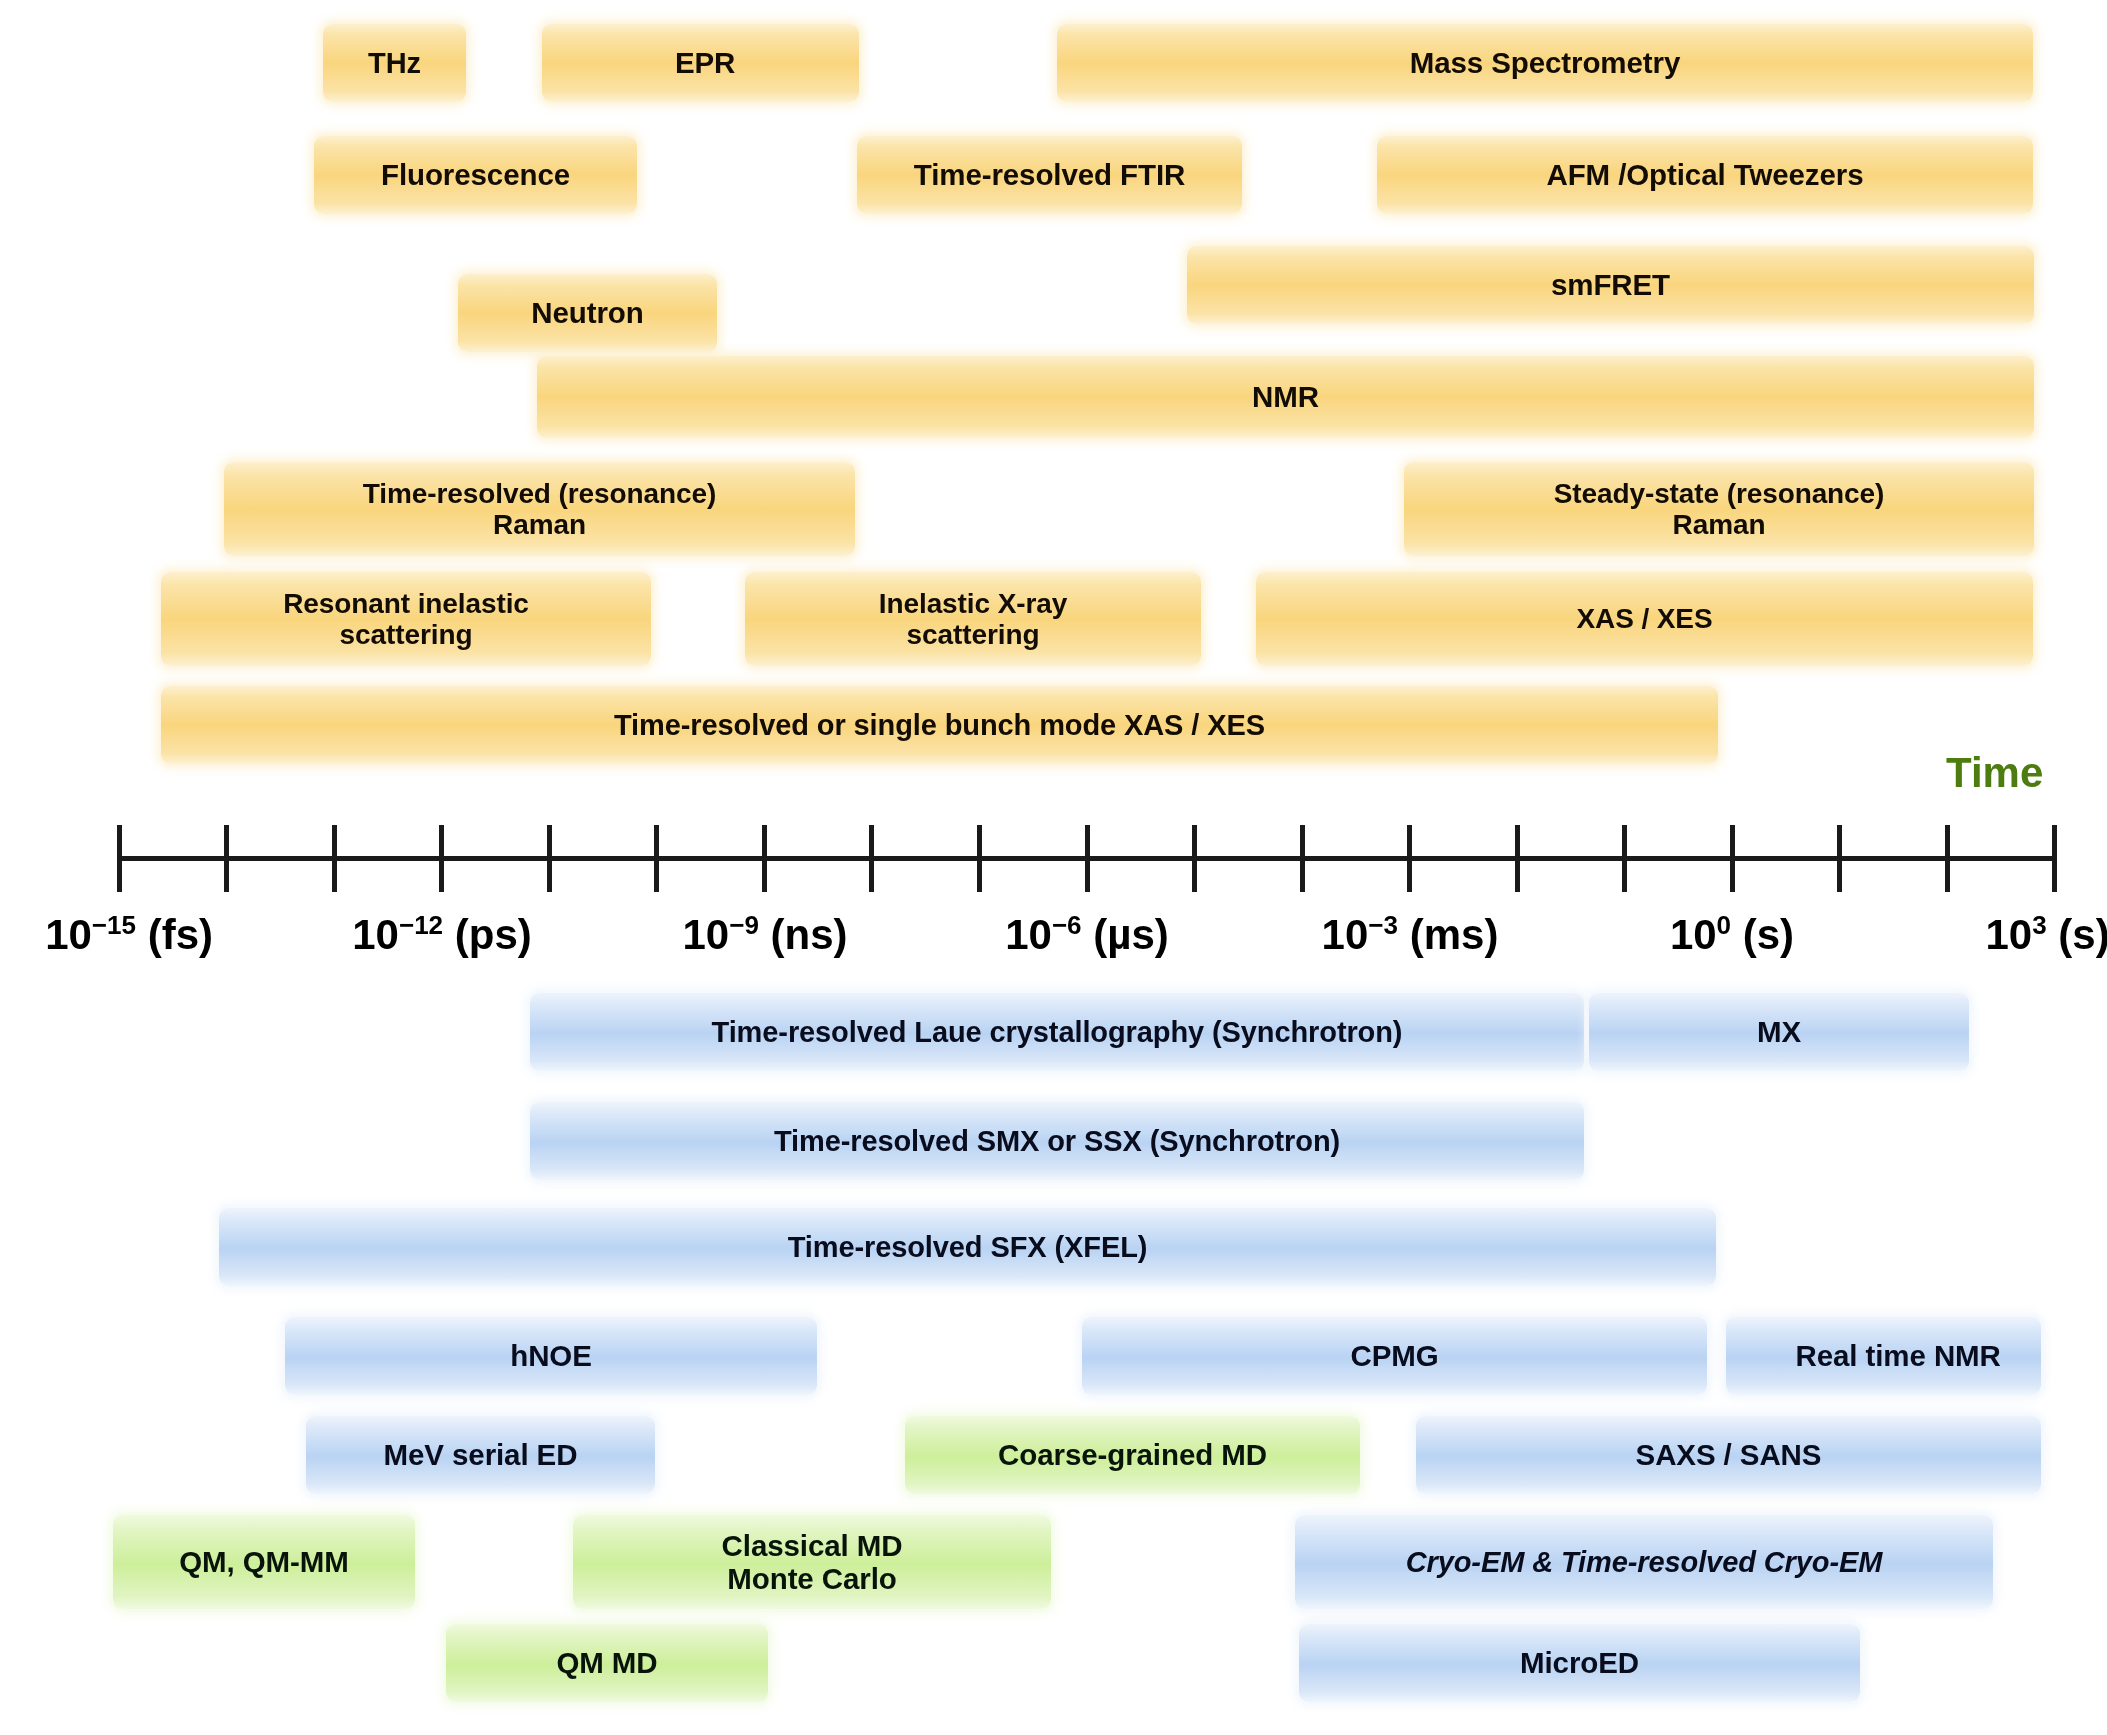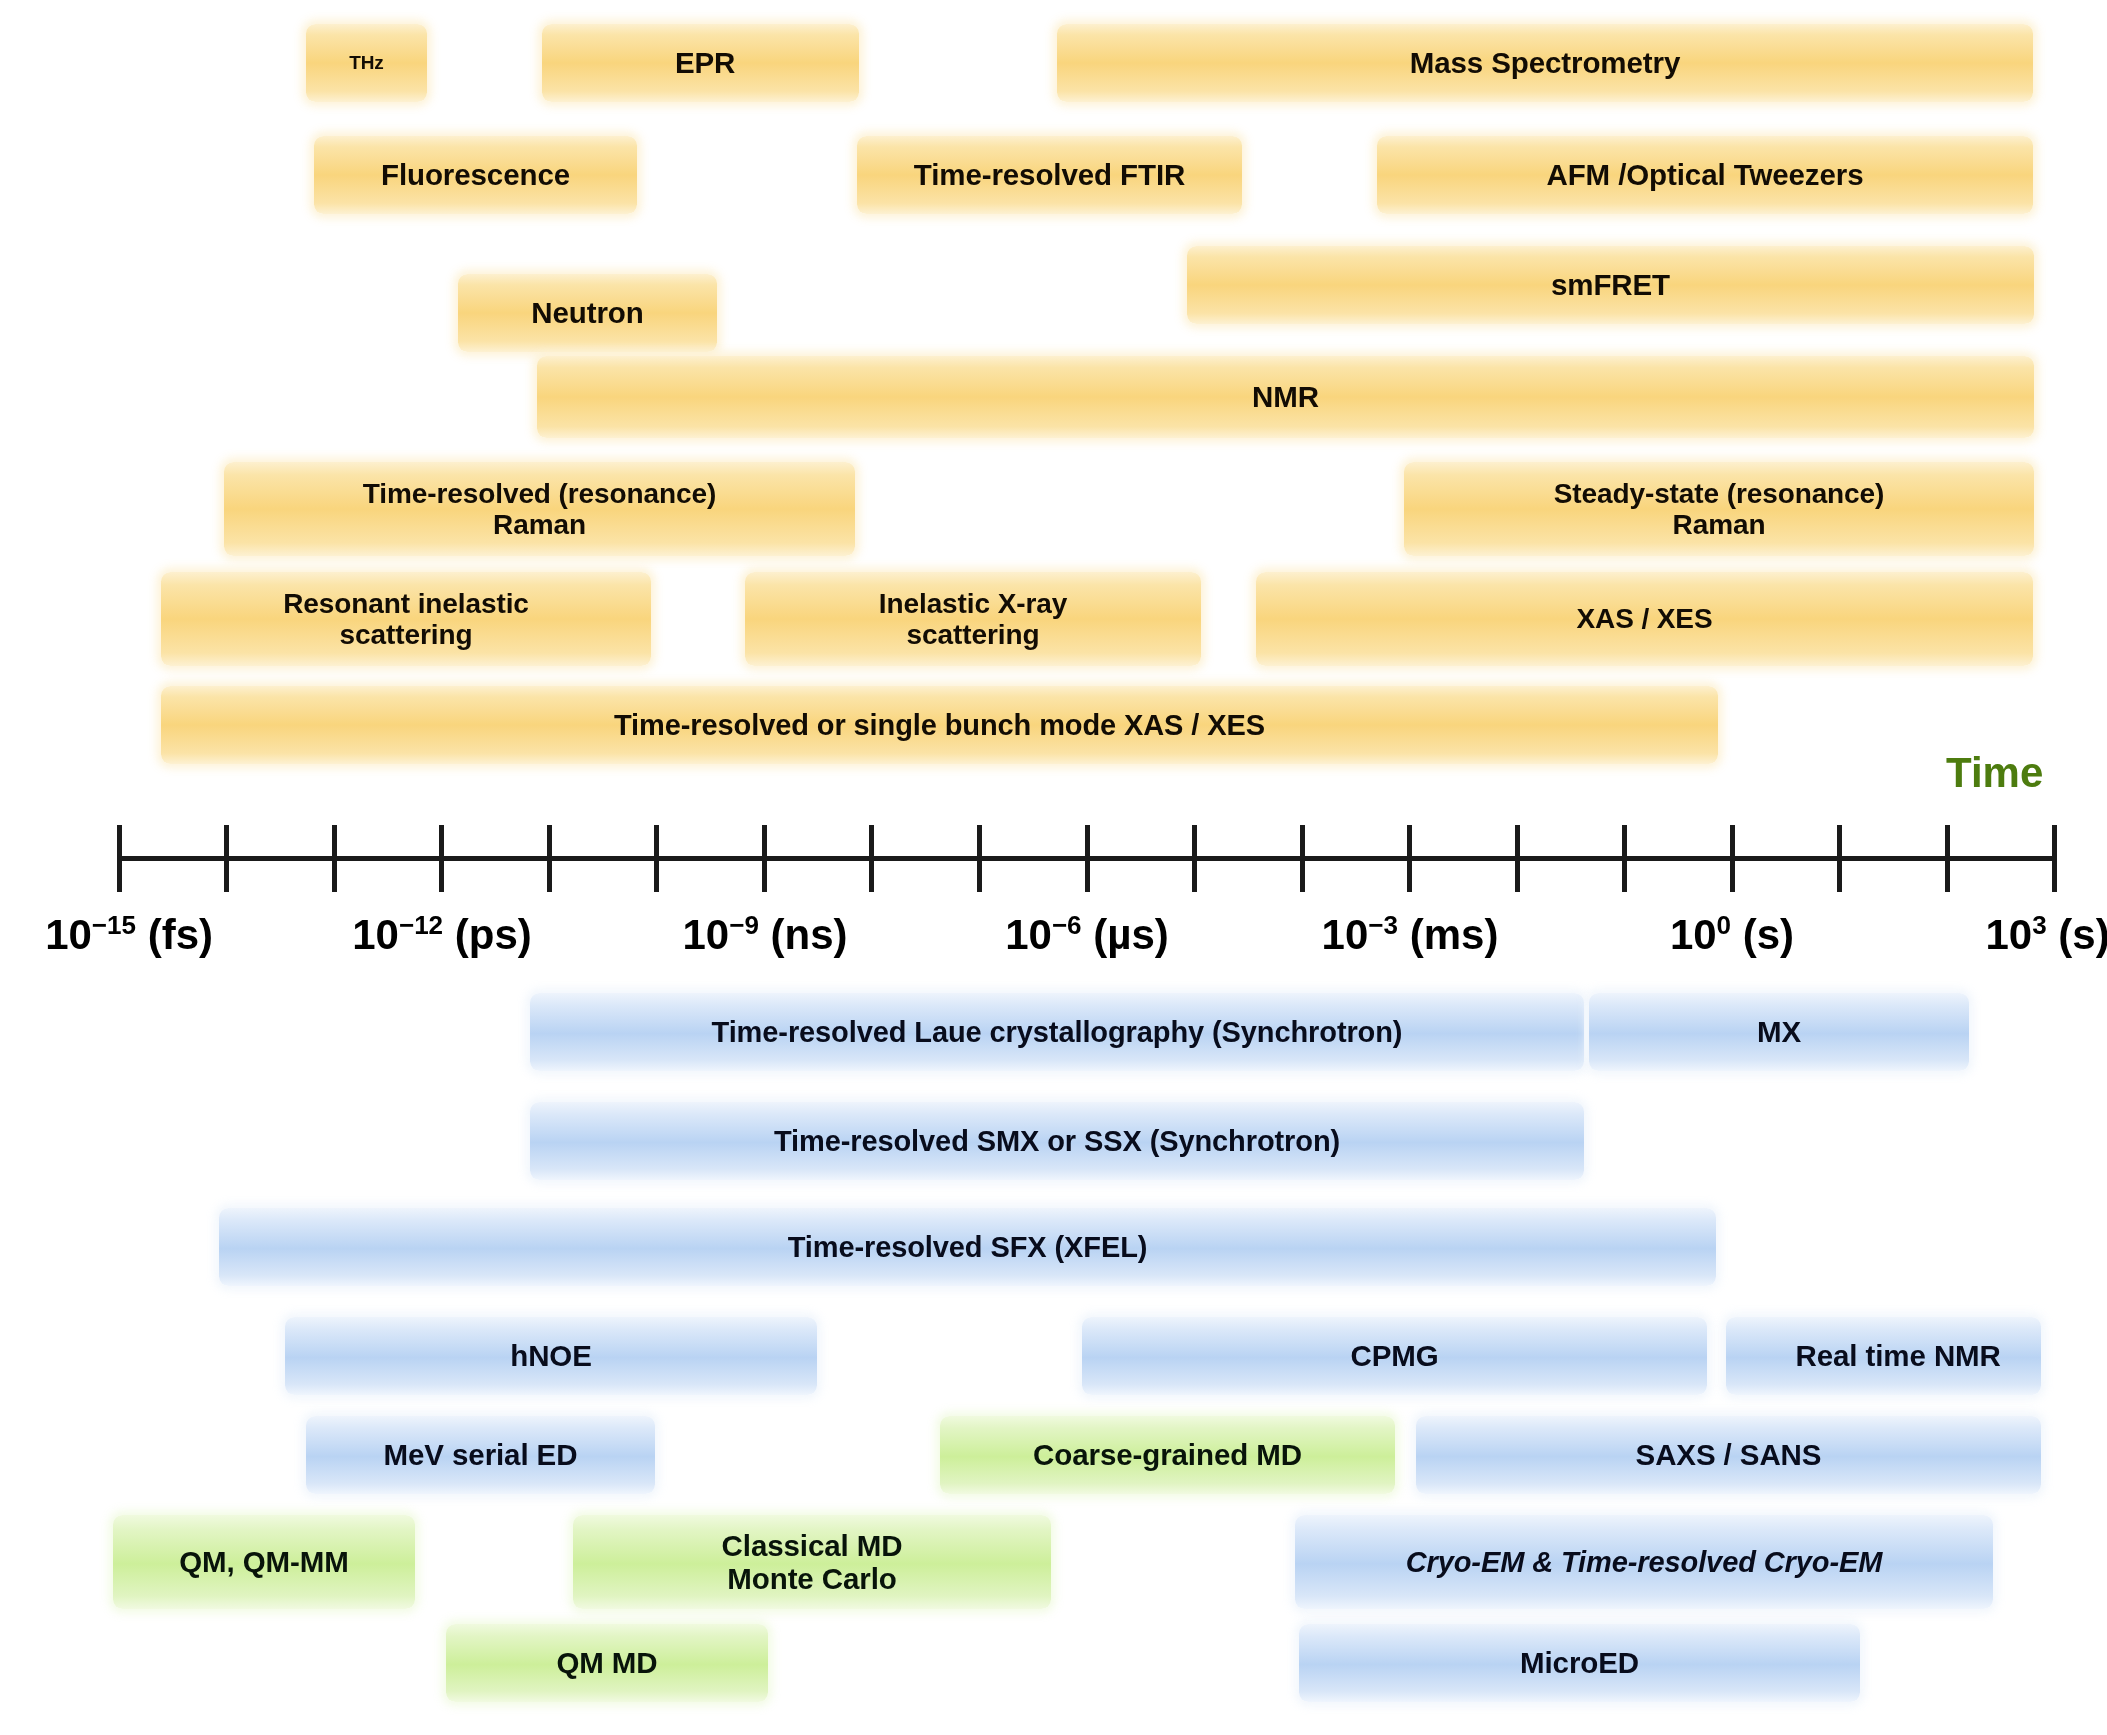--- a/index.html
+++ b/index.html
@@ -58,21 +58,21 @@
   .axis-label sup{font-size:0.62em;vertical-align:super;line-height:0;}
   #time-caption{
     position:absolute;font-weight:bold;color:#4d7c0f;white-space:nowrap;
   }
 </style>
 </head>
 <body>
 
 <div id="stage">
   <div id="upper-section">
-      <div class="bar orange" style="left: 306px; width: 121px; top: 24px; height: 78px; font-size: 19px;">THz</div>
+      <div class="bar orange" style="left: 323px; width: 143px; top: 24px; height: 78px; font-size: 29px;">THz</div>
       <div class="bar orange" style="left: 542px; width: 317px; top: 24px; height: 78px; font-size: 29.5px; padding-left: 16px;">EPR</div>
       <div class="bar orange" style="left: 1057px; width: 976px; top: 24px; height: 78px; font-size: 29.5px;">Mass Spectrometry</div>
       <div class="bar orange" style="left: 314px; width: 323px; top: 136px; height: 78px; font-size: 29.5px;">Fluorescence</div>
       <div class="bar orange" style="left: 857px; width: 385px; top: 136px; height: 78px; font-size: 29.5px;">Time-resolved FTIR</div>
       <div class="bar orange" style="left: 1377px; width: 656px; top: 136px; height: 78px; font-size: 29.5px;">AFM /Optical Tweezers</div>
       <div class="bar orange" style="left: 458px; width: 259px; top: 246px; height: 78px; font-size: 29.5px; margin-top: 28px;">Neutron</div>
       <div class="bar orange" style="left: 1187px; width: 847px; top: 246px; height: 78px; font-size: 29.5px;">smFRET</div>
       <div class="bar orange" style="left: 537px; width: 1497px; top: 356px; height: 82px; font-size: 29.5px;">NMR</div>
       <div class="bar orange" style="left: 224px; width: 631px; top: 462px; height: 94px; font-size: 28px;">Time-resolved (resonance)
 Raman</div>
@@ -121,21 +121,21 @@
   </div>
   <div id="lower-section">
       <div class="bar blue" style="left: 530px; width: 1054px; top: 993px; height: 78px; font-size: 29px;">Time-resolved Laue crystallography (Synchrotron)</div>
       <div class="bar blue" style="left: 1589px; width: 380px; top: 993px; height: 78px; font-size: 29.5px;">MX</div>
       <div class="bar blue" style="left: 530px; width: 1054px; top: 1102px; height: 78px; font-size: 29px;">Time-resolved SMX or SSX (Synchrotron)</div>
       <div class="bar blue" style="left: 219px; width: 1497px; top: 1208px; height: 78px; font-size: 29px;">Time-resolved SFX (XFEL)</div>
       <div class="bar blue" style="left: 285px; width: 532px; top: 1317px; height: 78px; font-size: 29.5px;">hNOE</div>
       <div class="bar blue" style="left: 1082px; width: 625px; top: 1317px; height: 78px; font-size: 29.5px;">CPMG</div>
       <div class="bar blue" style="left: 1726px; width: 315px; top: 1317px; height: 78px; font-size: 29.5px; padding-left: 36px;">Real time NMR</div>
       <div class="bar blue" style="left: 306px; width: 349px; top: 1416px; height: 78px; font-size: 29.5px;">MeV serial ED</div>
-      <div class="bar green" style="left: 940px; width: 455px; top: 1416px; height: 78px; font-size: 29.5px;">Coarse-grained MD</div>
+      <div class="bar green" style="left: 905px; width: 455px; top: 1416px; height: 78px; font-size: 29.5px;">Coarse-grained MD</div>
       <div class="bar blue" style="left: 1416px; width: 625px; top: 1416px; height: 78px; font-size: 29.5px;">SAXS / SANS</div>
       <div class="bar green" style="left: 113px; width: 302px; top: 1515px; height: 94px; font-size: 29.5px;">QM, QM-MM</div>
       <div class="bar green" style="left: 573px; width: 478px; top: 1515px; height: 94px; font-size: 29.5px;">Classical MD
 Monte Carlo</div>
       <div class="bar blue" style="left: 1295px; width: 698px; top: 1515px; height: 94px; font-size: 29px; font-style: italic;">Cryo-EM &amp; Time-resolved Cryo-EM</div>
       <div class="bar green" style="left: 446px; width: 322px; top: 1624px; height: 78px; font-size: 29.5px;">QM MD</div>
       <div class="bar blue" style="left: 1299px; width: 561px; top: 1624px; height: 78px; font-size: 29.5px;">MicroED</div>
     </div>
 </div>
 

